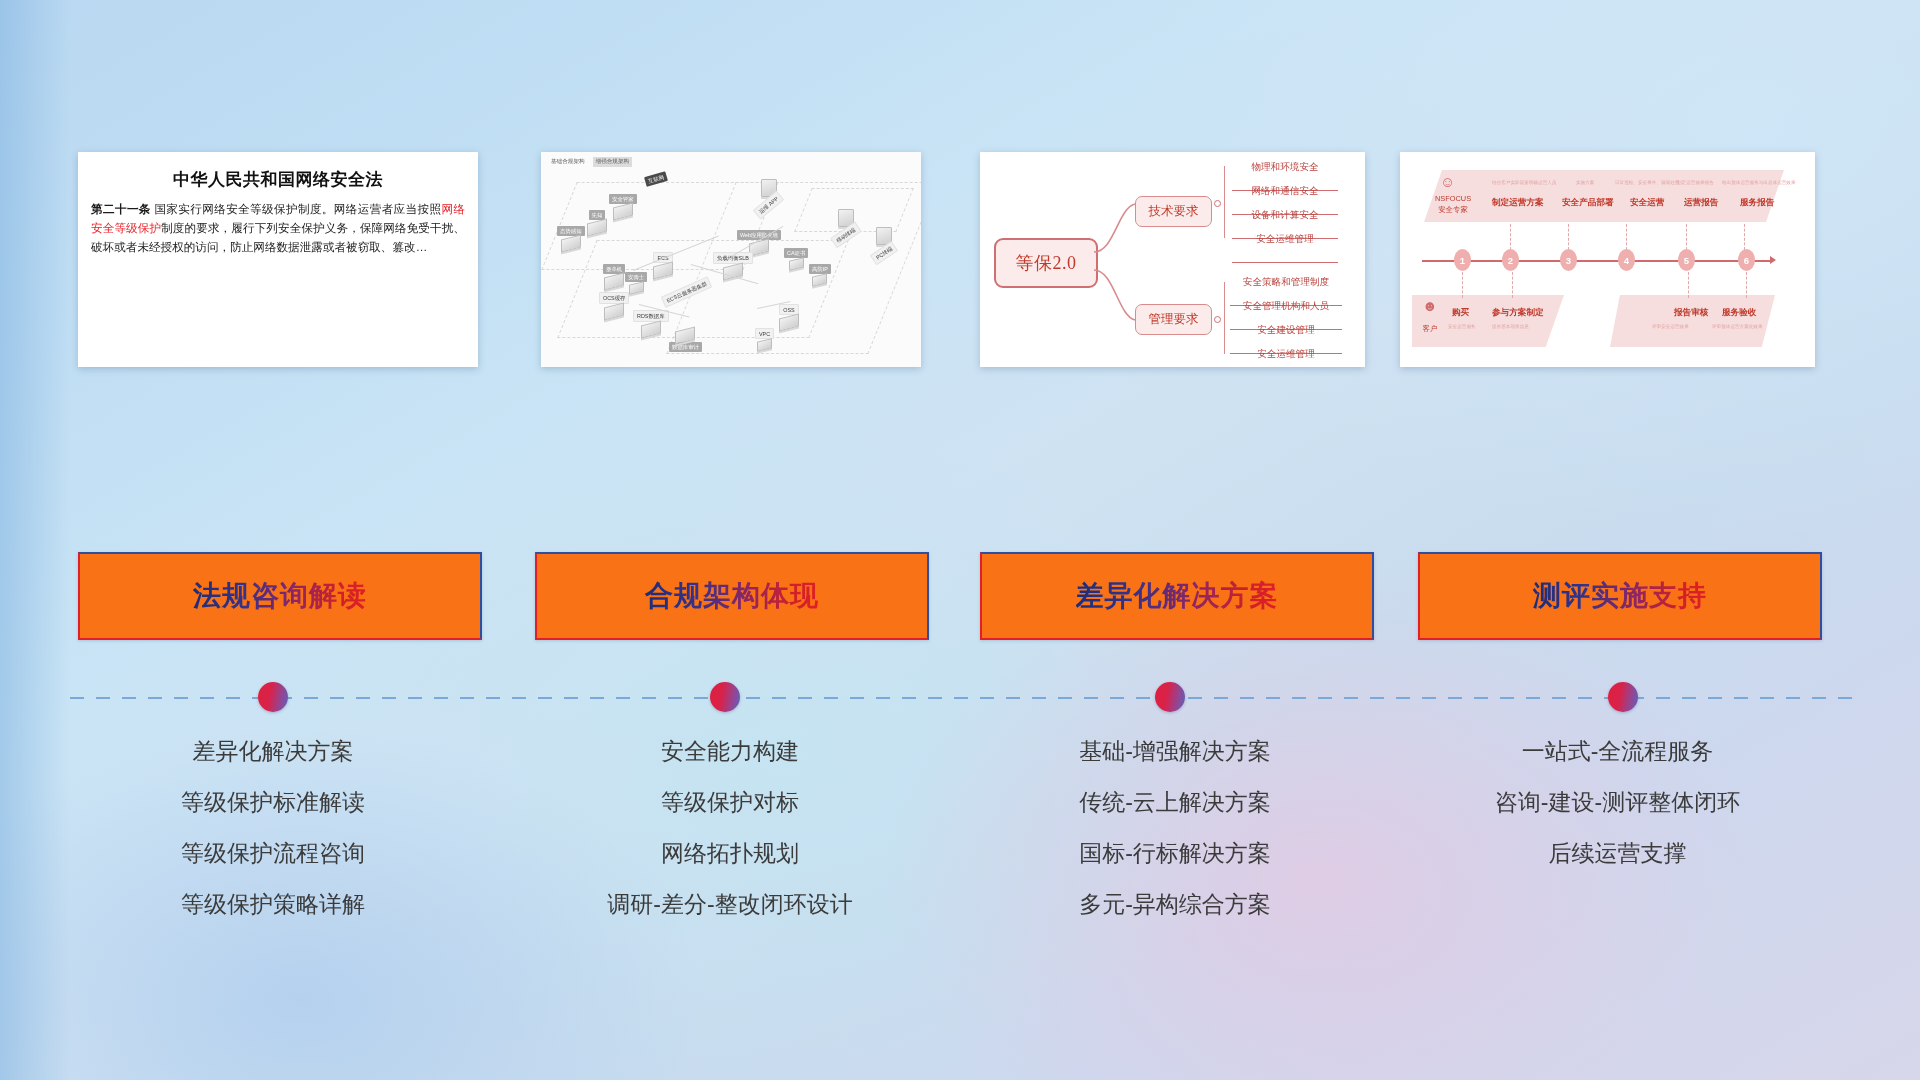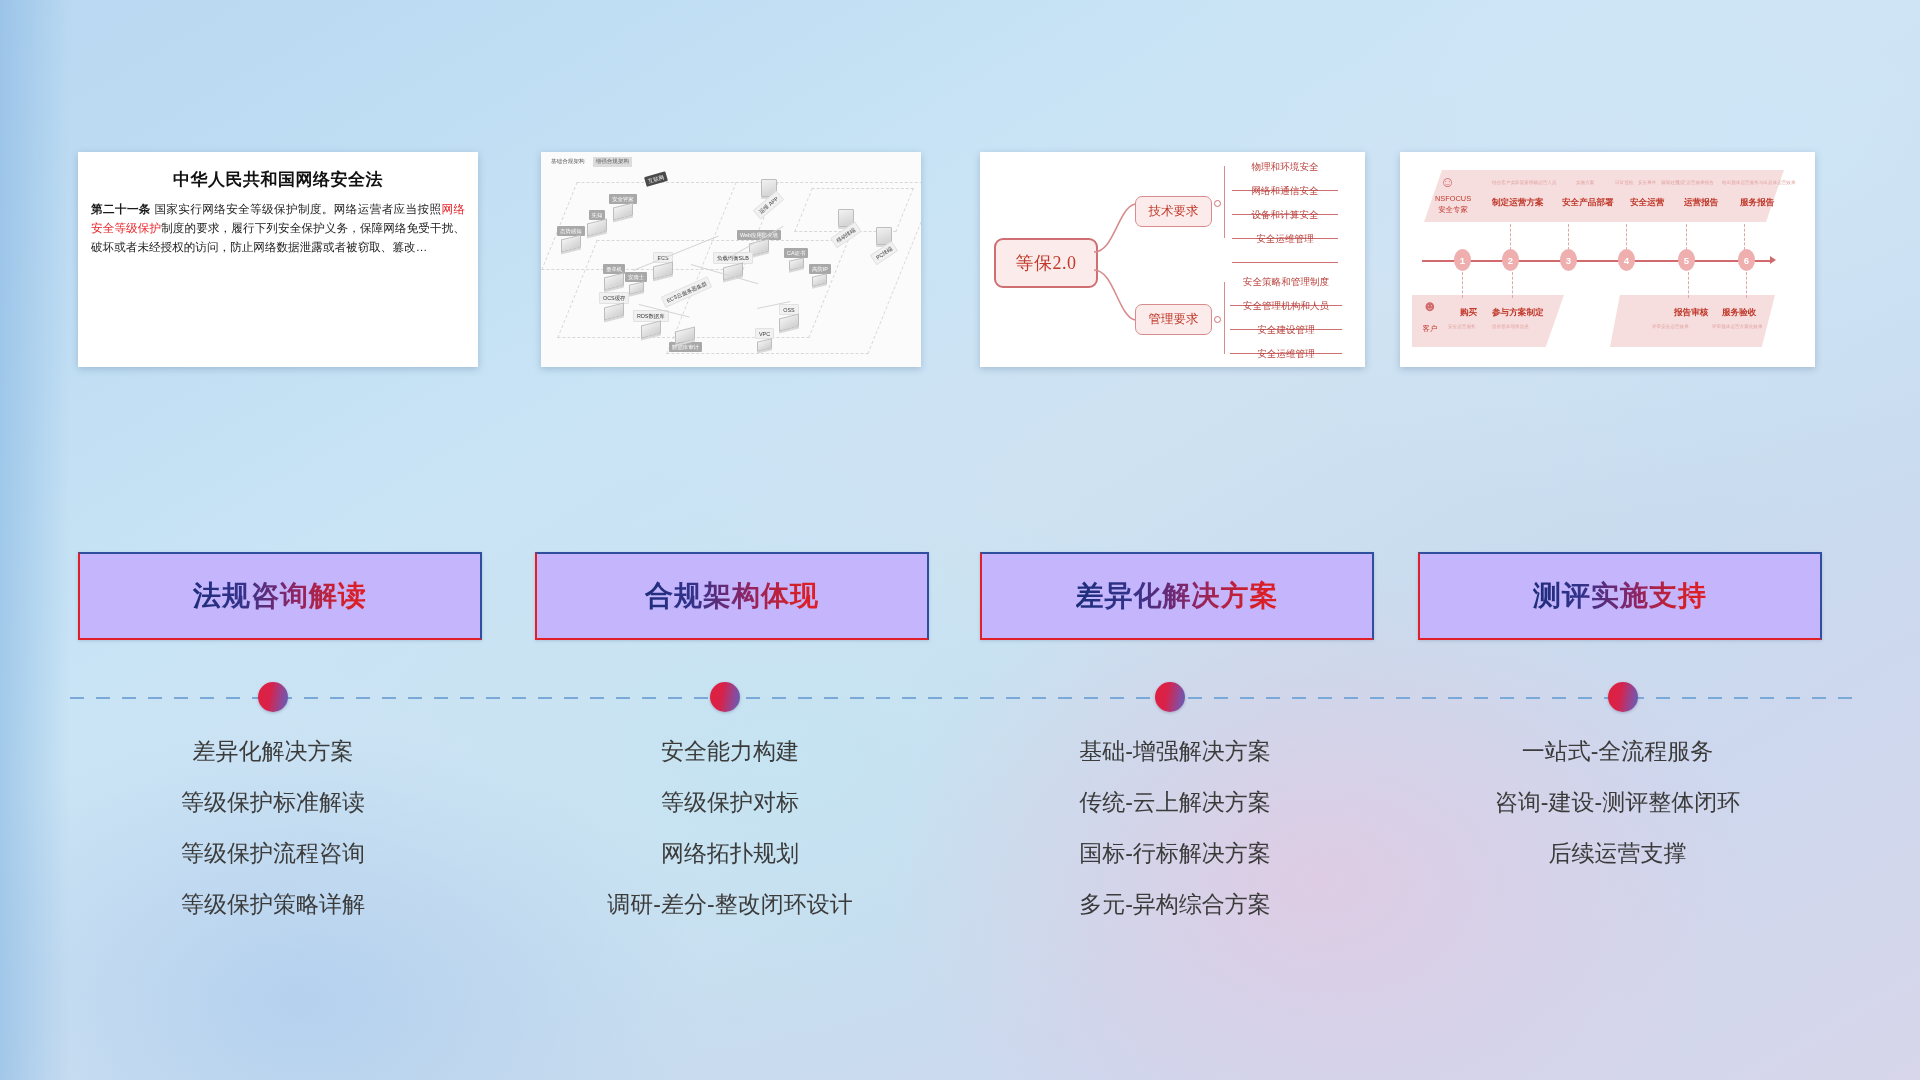--- a/index.html
+++ b/index.html
@@ -116,21 +116,21 @@
   .nsf .dash{position:absolute;width:0;border-left:1px dashed #e0a9a9;}
   .nsf .ttl{position:absolute;color:#c0392b;font-size:8.6px;font-weight:bold;white-space:nowrap;}
   .nsf .sub{position:absolute;color:#e2a3a3;font-size:4.6px;white-space:nowrap;}
   .nsf .who{position:absolute;color:#c0392b;font-size:7.4px;text-align:center;white-space:nowrap;}
   .nsf .person{position:absolute;color:#d06a6c;font-size:15px;line-height:1;}
 
   
   .titles{position:absolute;left:0;top:0;width:1920px;height:1080px;}
   .tbox{
     position:absolute;top:552px;height:84px;
-    background:#c4b5fd;
+    background:#f97316;
     border:2px solid #e11f26;
     border-top-color:#2f4e9e;border-right-color:#2f4e9e;
     display:flex;align-items:center;justify-content:center;
     box-shadow:0 1px 3px rgba(60,90,130,.22);
   }
   .tbox span{
     font-size:28px;font-weight:bold;letter-spacing:1px;
     background:linear-gradient(90deg,#1d2d7a 0%,#33328a 28%,#8b2566 58%,#d0202a 85%,#e11f26 100%);
     -webkit-background-clip:text;background-clip:text;color:transparent;
   }
@@ -344,21 +344,21 @@
       <div class="dash" style="left:288px;top:120px;height:26px;"></div>
       <div class="dash" style="left:346px;top:120px;height:26px;"></div>
 
       <div class="node" style="left:54px;">1</div>
       <div class="node" style="left:102px;">2</div>
       <div class="node" style="left:160px;">3</div>
       <div class="node" style="left:218px;">4</div>
       <div class="node" style="left:278px;">5</div>
       <div class="node" style="left:338px;">6</div>
 
-      <div class="ttl" style="left:60px;top:155px;font-family:Liberation Mono, monospace;">购买</div>
+      <div class="ttl" style="left:52px;top:155px;font-family:Liberation Mono, monospace;">购买</div>
       <div class="sub" style="left:48px;top:172px;">安全运营服务</div>
       <div class="ttl" style="left:92px;top:155px;">参与方案制定</div>
       <div class="sub" style="left:92px;top:172px;">提供基本现状信息</div>
       <div class="ttl" style="left:274px;top:155px;">报告审核</div>
       <div class="sub" style="left:252px;top:172px;">评审安全运营效果</div>
       <div class="ttl" style="left:322px;top:155px;">服务验收</div>
       <div class="sub" style="left:312px;top:172px;">评审整体运营方案化效果</div>
     </div>
   </div>
 </div>

